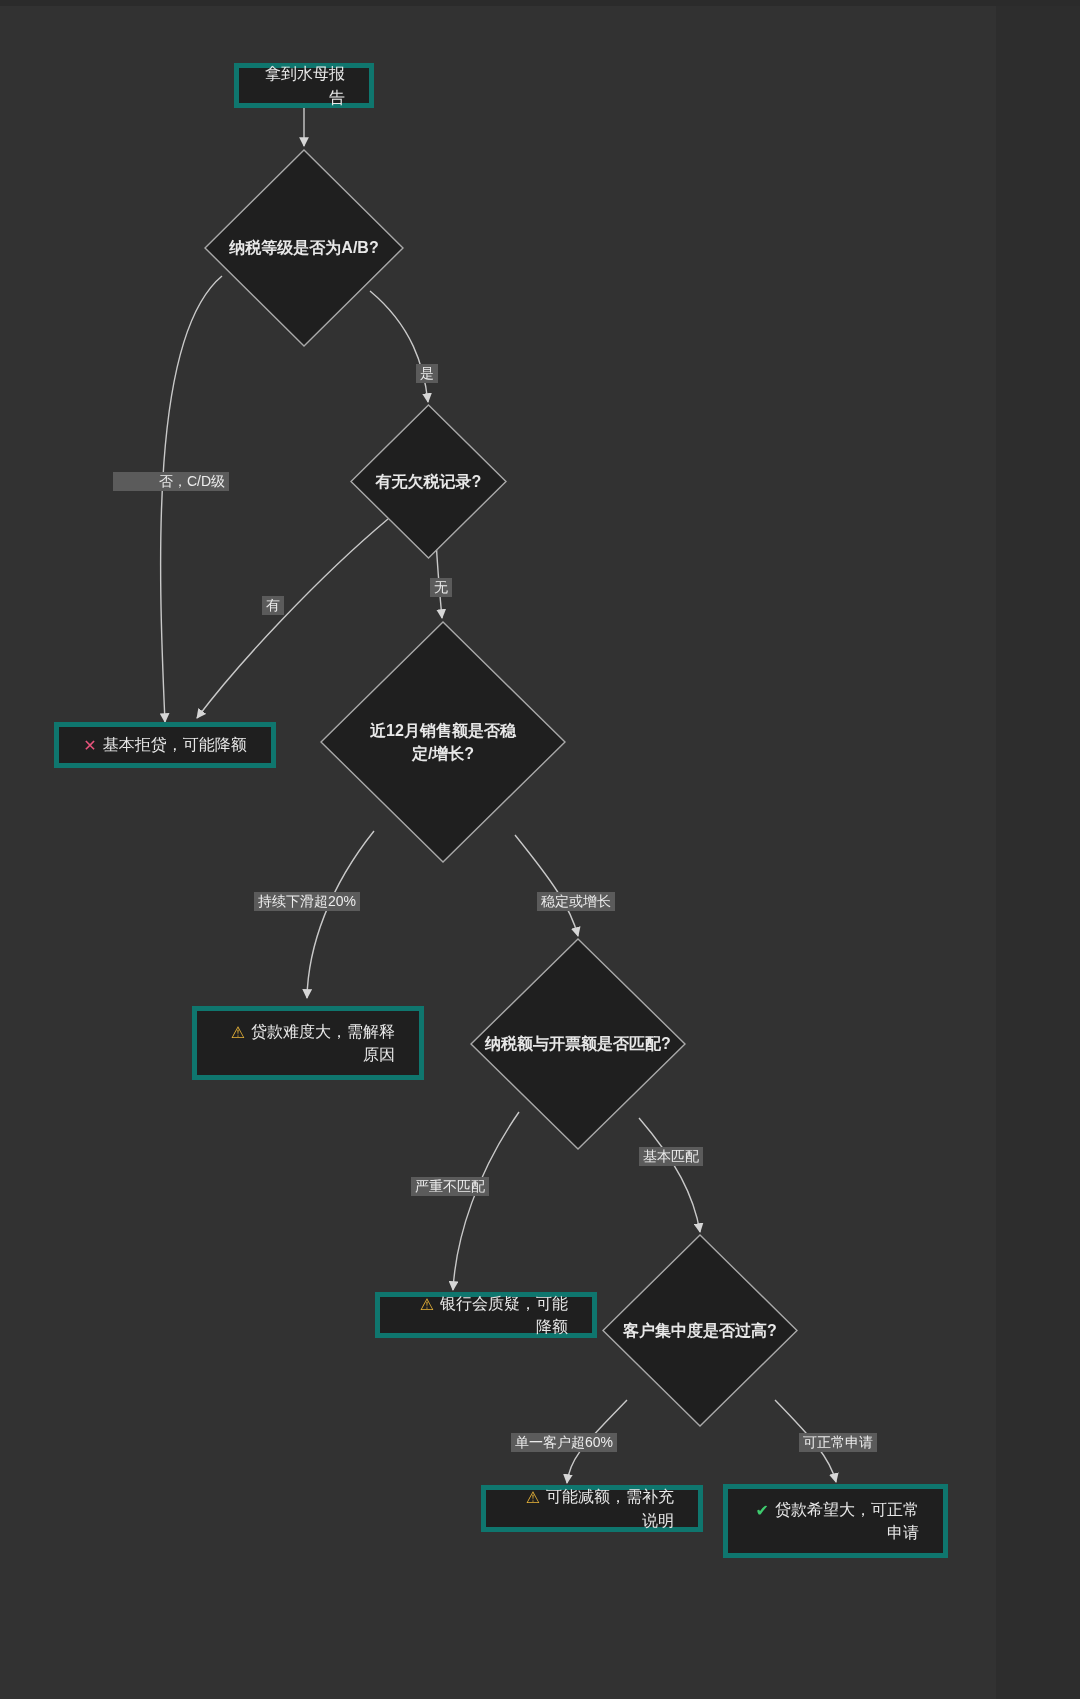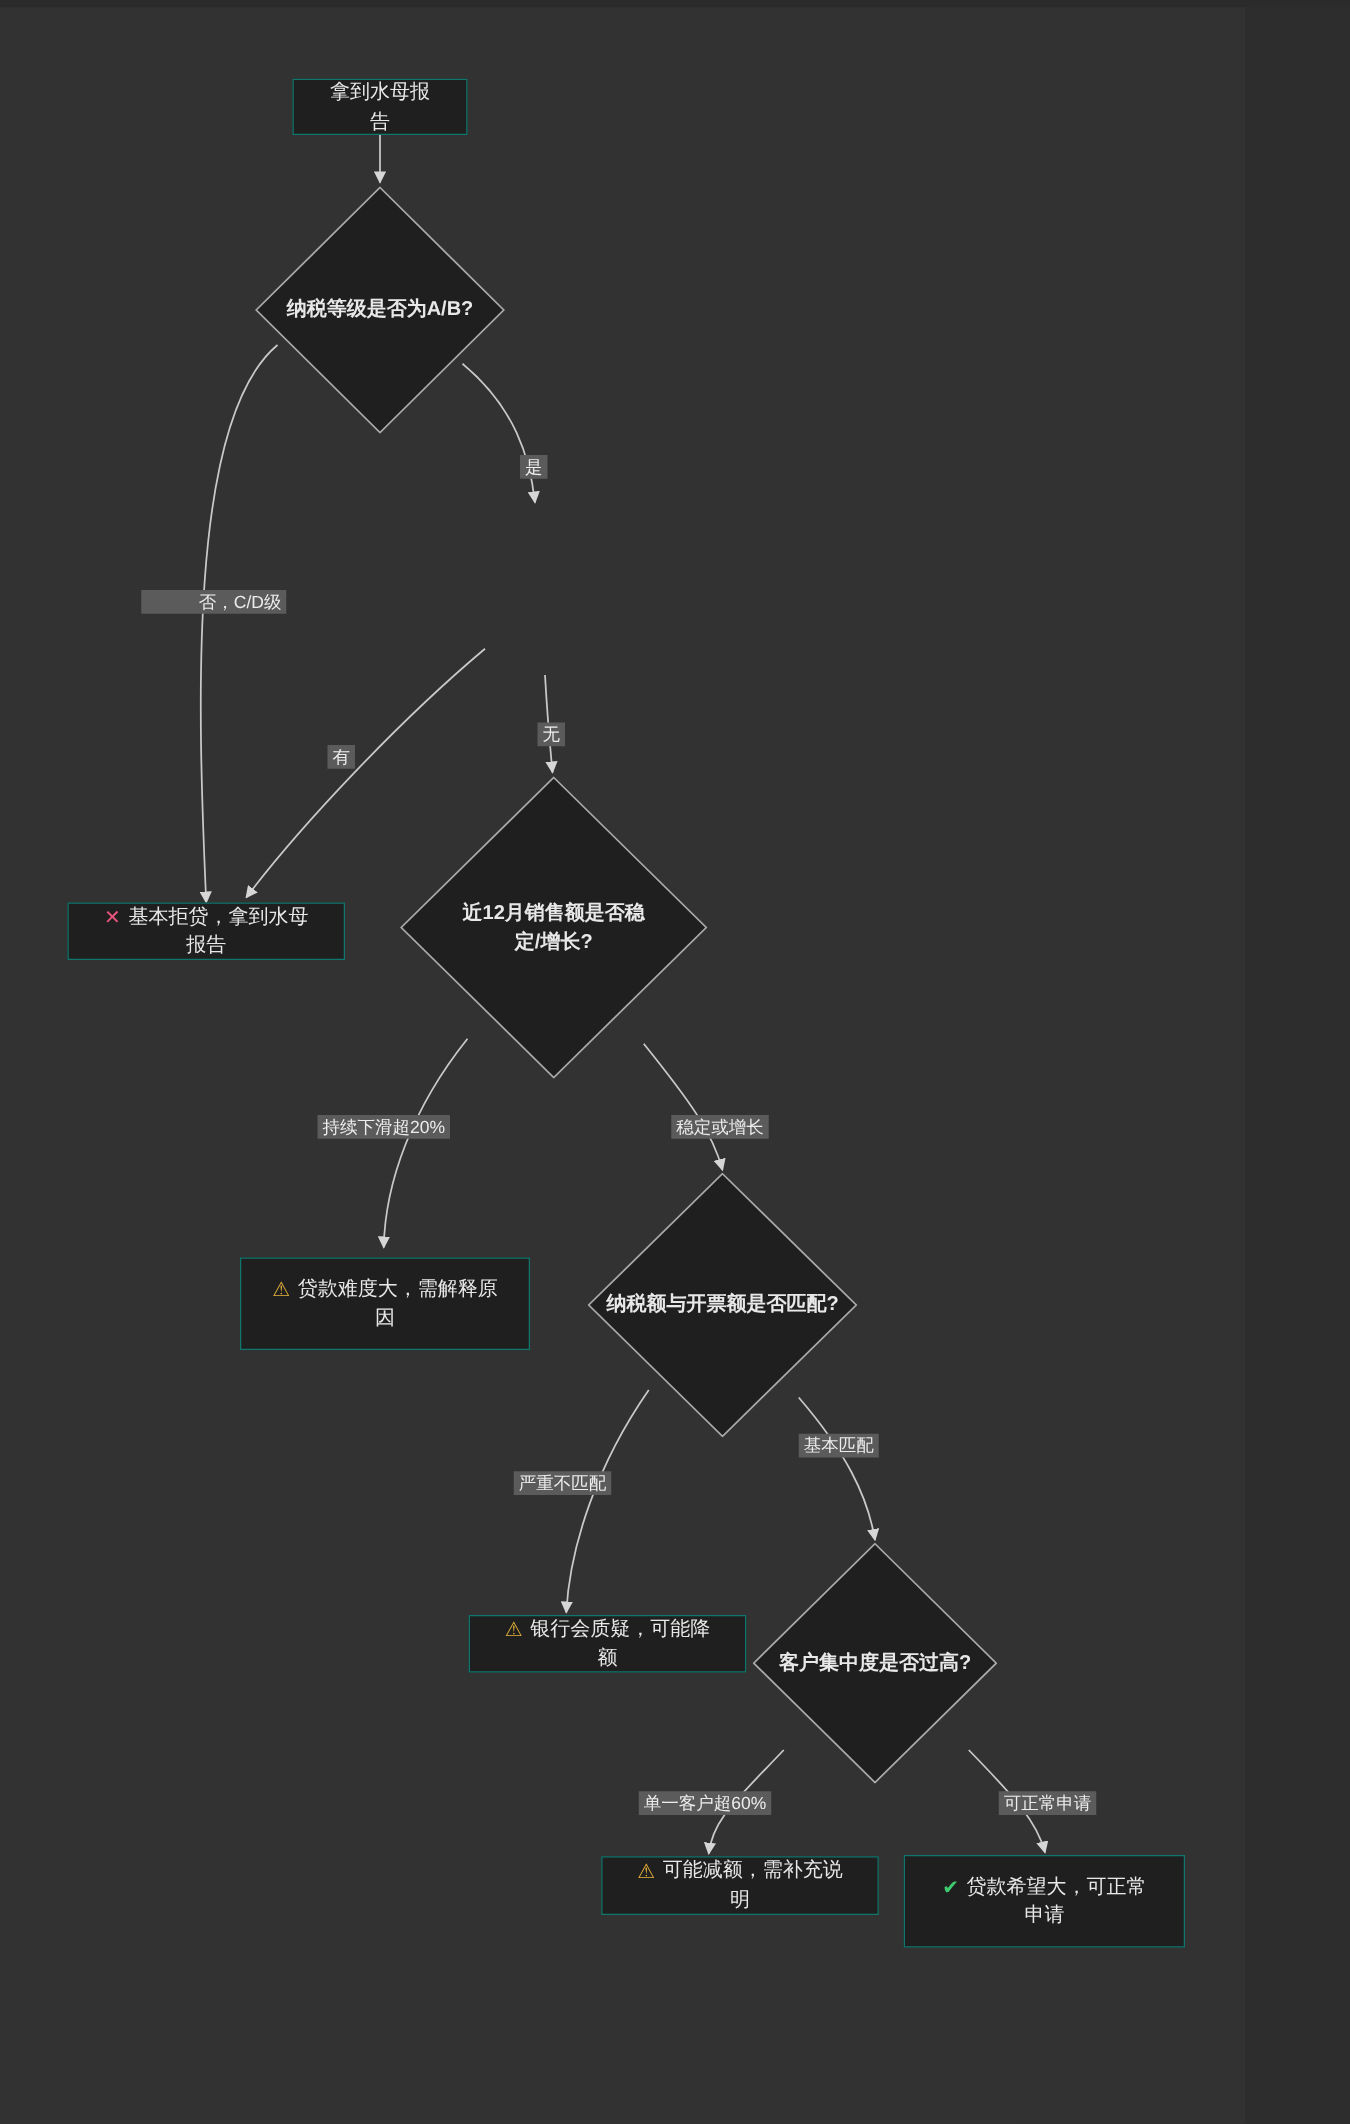--- a/index.html
+++ b/index.html
@@ -47,23 +47,24 @@
     box-sizing: border-box;
     color: #e8e8e8;
     display: flex;
     align-items: center;
     justify-content: center;
     text-align: center;
     line-height: 1.45;
   }
   .node-rect {
     background: #1f1f1f;
-    border: 1px solid #0f766e;
+    border: 5px solid #0f766e;
     font-size: 16px;
     padding: 6px 24px;
+    text-align: right;
   }
   .node-diamond {
     background: transparent;
     font-size: 16px;
   }
   .diamond-shape {
     position: absolute;
     left: 0; top: 0;
     width: 100%; height: 100%;
   }
@@ -142,24 +143,30 @@
       <span class="node-content">拿到水母报告</span>
     </div>
 
     <div class="node node-diamond" style="left:204px; top:143px; width:200px; height:198px;">
       <svg class="diamond-shape" viewBox="0 0 200 198" preserveAspectRatio="none">
         <polygon points="100,1 199,99 100,197 1,99" fill="#1f1f1f" stroke="#a9a9a9" stroke-width="1.4"></polygon>
       </svg>
       <span class="diamond-label">纳税等级是否为A/B?</span>
     </div>
 
+    <div class="node node-diamond" style="left:350px; top:398px; width:157px; height:155px;">
+      <svg class="diamond-shape" viewBox="0 0 157 155" preserveAspectRatio="none">
+        <polygon points="78.5,1 156,77.5 78.5,154 1,77.5" fill="#1f1f1f" stroke="#a9a9a9" stroke-width="1.4"></polygon>
+      </svg>
+      <span class="diamond-label">有无欠税记录?</span>
+    </div>
 
     <div class="node node-rect" style="left:54px; top:716px; width:222px; height:46px;">
       <span class="node-content">
-        <span class="ic ic-x">✕</span><span>基本拒贷，拿到水母报告</span>
+        <span class="ic ic-x">✕</span><span>基本拒贷，可能降额</span>
       </span>
     </div>
 
     <div class="node node-diamond" style="left:320px; top:615px; width:246px; height:242px;">
       <svg class="diamond-shape" viewBox="0 0 246 242" preserveAspectRatio="none">
         <polygon points="123,1 245,121 123,241 1,121" fill="#1f1f1f" stroke="#a9a9a9" stroke-width="1.4"></polygon>
       </svg>
       <span class="diamond-label" style="max-width:185px; margin:0 auto;">近12月销售额是否稳定/增长?</span>
     </div>
 

